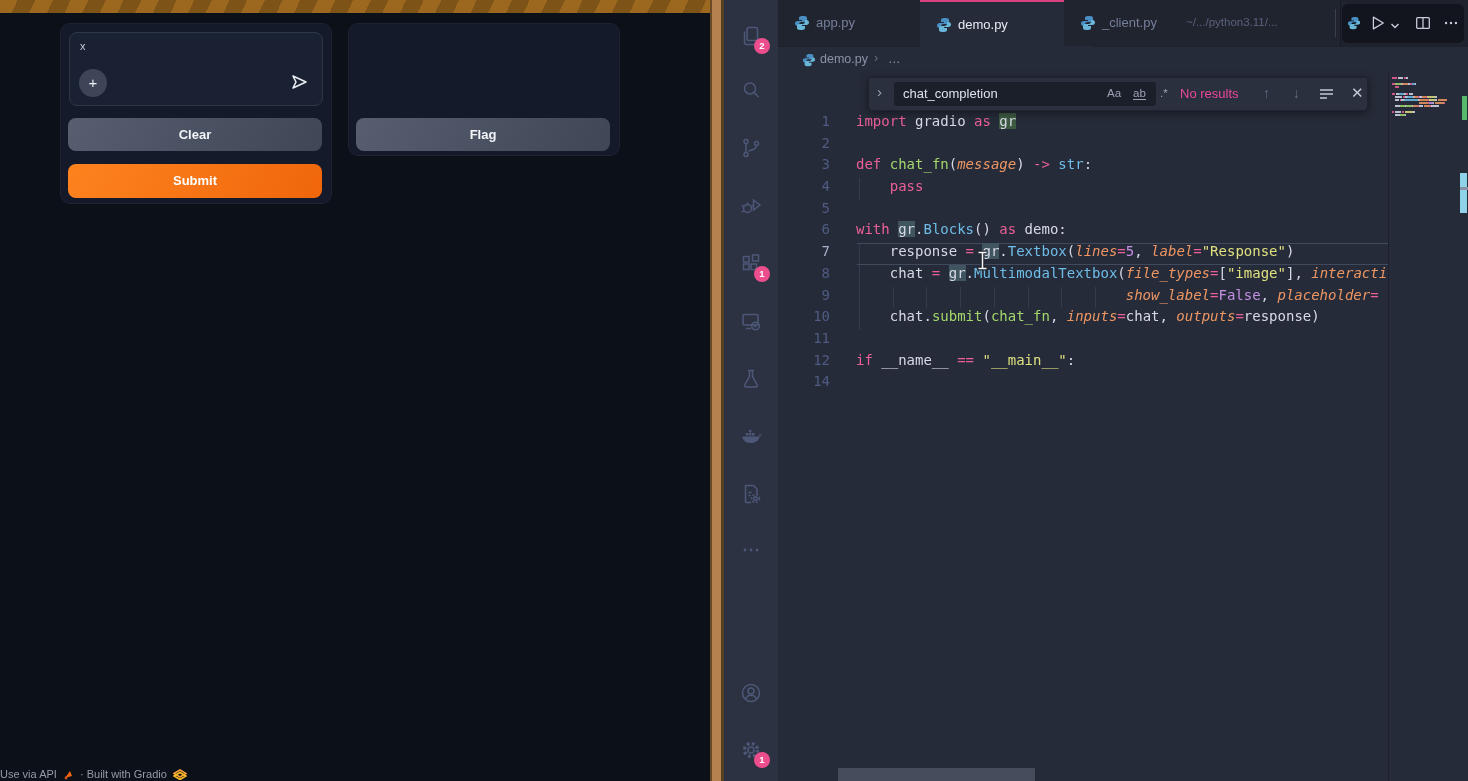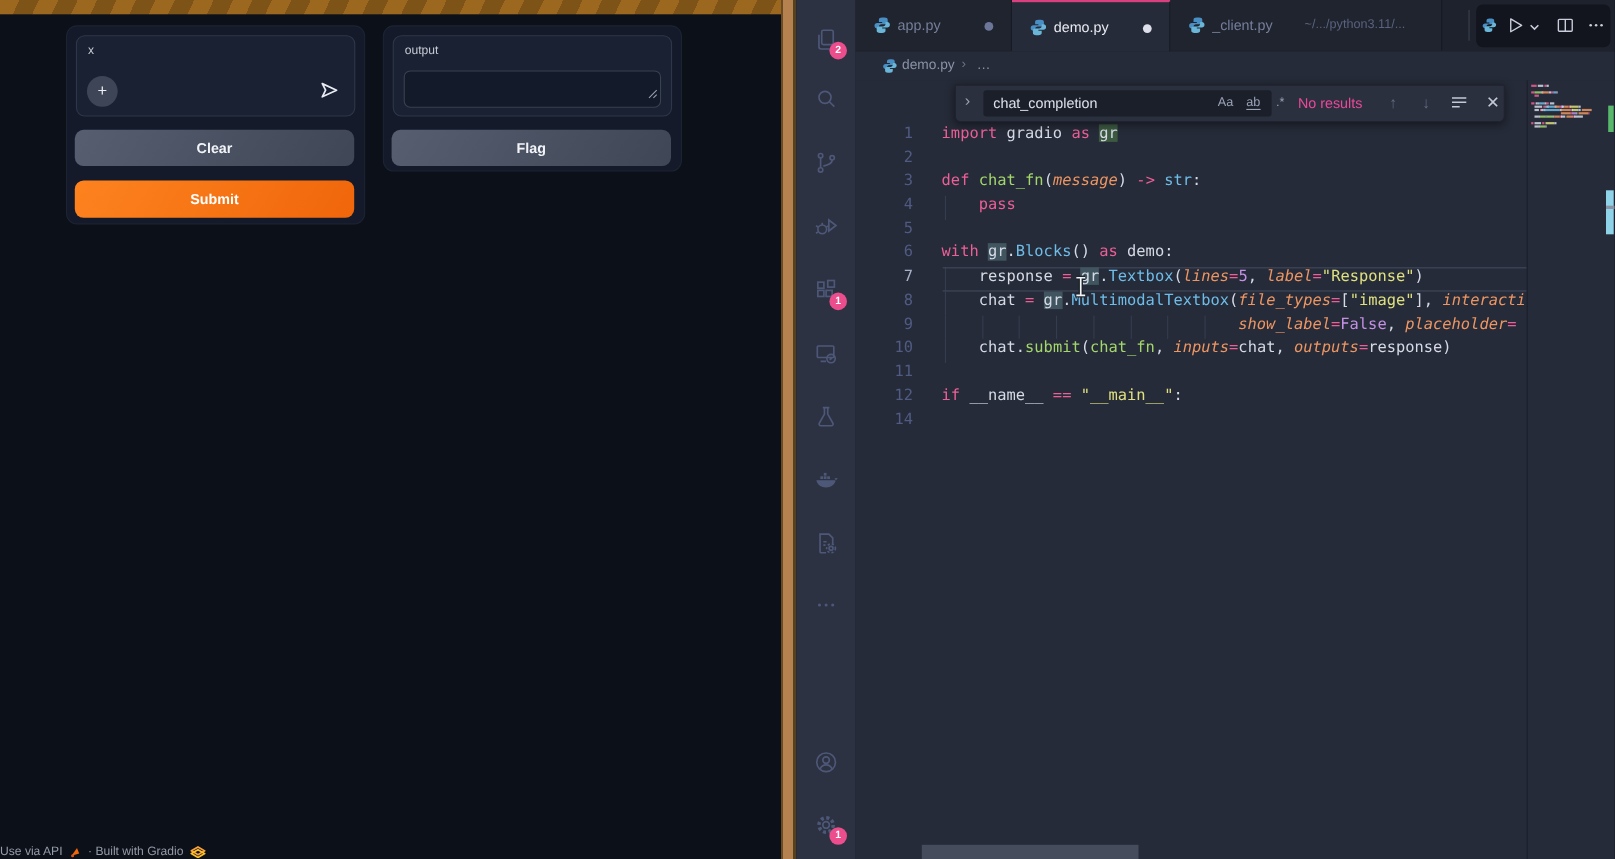--- a/index.html
+++ b/index.html
@@ -34,21 +34,21 @@
   .divider{position:absolute;left:710px;top:0;width:14px;height:781px;
     background:linear-gradient(90deg,#6b4a26 0 2px,#b5824f 2px 11px,#55401f 11px 14px);}
   
   .abar{position:absolute;left:724px;top:0;width:54px;height:781px;background:#2d3242;}
   .ab-item{position:absolute;left:15px;width:24px;height:24px;color:#4d5878;}
   .ab-item svg{display:block;}
   .badge{position:absolute;right:-7px;bottom:-6px;min-width:16px;height:16px;border-radius:8px;
     background:#ec4d8c;color:#fff;font-size:9.5px;line-height:16px;text-align:center;font-weight:bold;}
   .main{position:absolute;left:778px;top:0;width:690px;height:781px;background:#262b39;}
   .tabbar{position:absolute;left:0;top:0;width:690px;height:47px;background:#1e222c;}
-  .tab{position:absolute;top:0;height:46px;border-right:1px solid #161a24;background:#20242f;}
+  .tab{position:absolute;top:0;height:46px;border-right:1px solid #161a24;background:#20242f;padding-left:30px;}
   .tab .pyicon{position:absolute;left:16px;top:15px;}
   .tab .tlabel{position:absolute;left:38px;top:15px;font-size:13px;color:#767f9b;}
   .tab .tdesc{position:absolute;left:122px;top:16px;font-size:11.5px;color:#59627e;white-space:nowrap;}
   .tab .dot{position:absolute;right:16px;top:20px;width:8px;height:8px;border-radius:50%;background:#6b7699;}
   .tab.active{background:#262b39;border-top:2px solid #d8407f;height:45px;}
   .tab.active .tlabel{color:#e8eaf2;}
   .tab.active .dot{background:#dde0ea;}
   .tabsep{position:absolute;left:557px;top:9px;width:1px;height:28px;background:#39404f;}
   .actions{position:absolute;left:564px;top:4px;width:122px;height:39px;background:#12151d;border-radius:6px;}
   .actions .ai{position:absolute;top:10px;color:#c9cedc;}
@@ -115,30 +115,20 @@
           <svg width="26" height="26" viewBox="0 0 26 26">
               <path d="M7 7l13 6-13 6 3-6z" fill="none" stroke="#e8ebf2" stroke-width="1.6" stroke-linejoin="round"></path>
             </svg>
         </div>
       </div>
       <div class="gbtn gray btn-clear">Clear</div>
       <div class="gbtn btn-submit">Submit</div>
     </div>
 
     <div class="gcard card2">
-      <div class="ginner inner2">
-        <span class="glabel">output</span>
-        <div class="gtextarea">
-          <span class="resize">
-            <svg width="10" height="10" viewBox="0 0 10 10">
-                <path d="M9 2L2 9M9 6L6 9" stroke="#98a0b0" stroke-width="1"></path>
-              </svg>
-          </span>
-        </div>
-      </div>
       <div class="gbtn gray btn-flag">Flag</div>
     </div>
 
     <div class="gfooter">
       <span>Use via API</span>
       <svg width="11" height="11" viewBox="0 0 11 11">
           <path d="M2 9l5-7 2 5z" fill="#f0660b"></path>
           <circle cx="3" cy="9" r="1.4" fill="#d7551a"></circle>
         </svg>
       <span>·</span>

